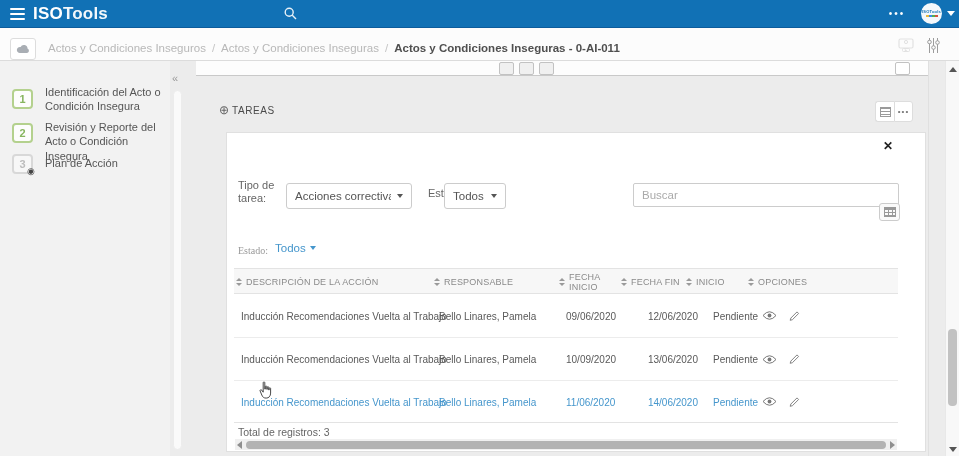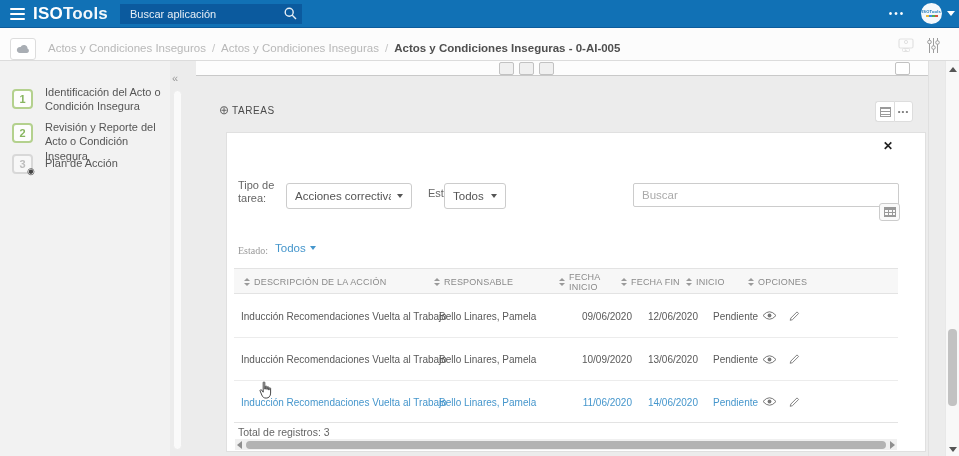--- a/index.html
+++ b/index.html
@@ -102,21 +102,21 @@
   .sort .dn{ border-top:3.5px solid #9a9a9a; }
 
   .trow{ position:absolute; left:7px; width:664px; background:#fff; font-size:10px; color:#595959; }
   .trow .cell{ position:absolute; white-space:nowrap; }
   .trow.r1{ top:161px; height:44px; border-bottom:1px solid #ececec; }
   .trow.r2{ top:205px; height:43px; border-bottom:1px solid #ececec; }
   .trow.r3{ top:248px; height:42px; border-bottom:1px solid #e3e3e3; }
   .trow .cell{ top:50%; transform:translateY(-50%); }
   .trow.hl .cell.txt-cell{ color:#4596cc; }
   .c-desc{ left:7px; }  .c-resp{ left:205px; }
-  .c-fi{ left:332px; width:66px; text-align:right; }
+  .c-fi{ left:332px; width:66px; text-align:left; }
   .c-ff{ left:398px; width:66px; text-align:right; }
   .c-est{ left:479px; }
   .c-ops{ left:528px; display:flex; gap:12px; align-items:center; }
   .op-ic{ cursor:pointer; display:inline-flex; }
 
   .total{ left:11px; top:293px; font-size:10.5px; color:#666; }
   .hscroll{ left:8px; top:306px; width:662px; height:11px; background:#f0f0f0; }
   .hs-arrow{ position:absolute; top:2px; width:0; height:0; border-top:4px solid transparent; border-bottom:4px solid transparent; cursor:pointer; }
   .hs-left{ left:2px; border-right:5px solid #8f8f8f; }
   .hs-right{ right:2px; border-left:5px solid #8f8f8f; }
@@ -137,41 +137,40 @@
 
 <div class="stage">
 
   <div class="abs topbar">
     <div class="abs hamburger">
         <span></span>
         <span></span>
         <span></span>
       </div>
     <div class="abs logo"><span class="iso">ISO</span><span class="tools">Tools</span></div>
-    <input class="abs top-search" placeholder="Buscar aplicación" style="">
     <svg class="abs mag" viewBox="0 0 13 13">
       <circle cx="5.2" cy="5.2" r="4" fill="none" stroke="rgba(255,255,255,.9)" stroke-width="1.4"></circle>
       <line x1="8.3" y1="8.3" x2="12" y2="12" stroke="rgba(255,255,255,.9)" stroke-width="1.4"></line>
     </svg>
     <div class="abs top-more">•••</div>
     <div class="abs avatar">
       <span class="mini">ISOTools</span>
       <span class="dots"></span>
     </div>
     <div class="abs chev-down"></div>
   </div>
 
   <div class="abs crumbbar"></div>
   <div class="abs home-btn">
     <svg width="14" height="10" viewBox="0 0 14 10">
       <path d="M4 9 a3 3 0 1 1 .6-5.9 A3.6 3.6 0 0 1 11.5 4.6 a2.3 2.3 0 0 1 -.4 4.4 Z" fill="#a9aeb4"></path>
     </svg>
   </div>
   <div class="abs crumbs">
-    <span>Actos y Condiciones Inseguros</span><span class="sep">/</span><span>Actos y Condiciones Inseguras</span><span class="sep">/</span><span class="last">Actos y Condiciones Inseguras - 0-AI-005</span>
+    <span>Actos y Condiciones Inseguros</span><span class="sep">/</span><span>Actos y Condiciones Inseguras</span><span class="sep">/</span><span class="last">Actos y Condiciones Inseguras - 0-AI-011</span>
   </div>
   <svg class="abs crumb-ic" style="left:898px;top:38px" width="16" height="14" viewBox="0 0 16 14">
     <rect x="1" y="1" width="14" height="9" rx="1.5" fill="none" stroke="#e2e2e2" stroke-width="1.2"></rect>
     <circle cx="8" cy="4" r="1.6" fill="none" stroke="#e2e2e2"></circle>
     <rect x="4.5" y="10.5" width="7" height="3" rx="1" fill="none" stroke="#e2e2e2"></rect>
     <path d="M6.8 11 l2.4 1.4 -2.4 1.4 Z" fill="#e2e2e2"></path>
   </svg>
   <svg class="abs crumb-ic" style="left:927px;top:38px" width="13" height="15" viewBox="0 0 13 15">
     <line x1="2.5" y1="0" x2="2.5" y2="15" stroke="#9c9c9c"></line>
     <line x1="6.5" y1="0" x2="6.5" y2="15" stroke="#9c9c9c"></line>
@@ -230,21 +229,21 @@
       <span class="grid-glyph"></span>
     </div>
 
     <div class="abs estado-label" style="left:11px;top:112px">Estado:</div>
     <div class="abs estado-val" style="left:48px;top:109px">
       <span>Todos</span>
       <span class="caret"></span>
     </div>
 
     <div class="abs thead">
-      <div class="th" style="left:10px">
+      <div class="th" style="left:2px">
         <span class="sort">
             <i class="up"></i>
             <i class="dn"></i>
           </span>
         <span class="txt">DESCRIPCIÓN DE LA ACCIÓN</span>
       </div>
       <div class="th" style="left:200px">
         <span class="sort">
             <i class="up"></i>
             <i class="dn"></i>

